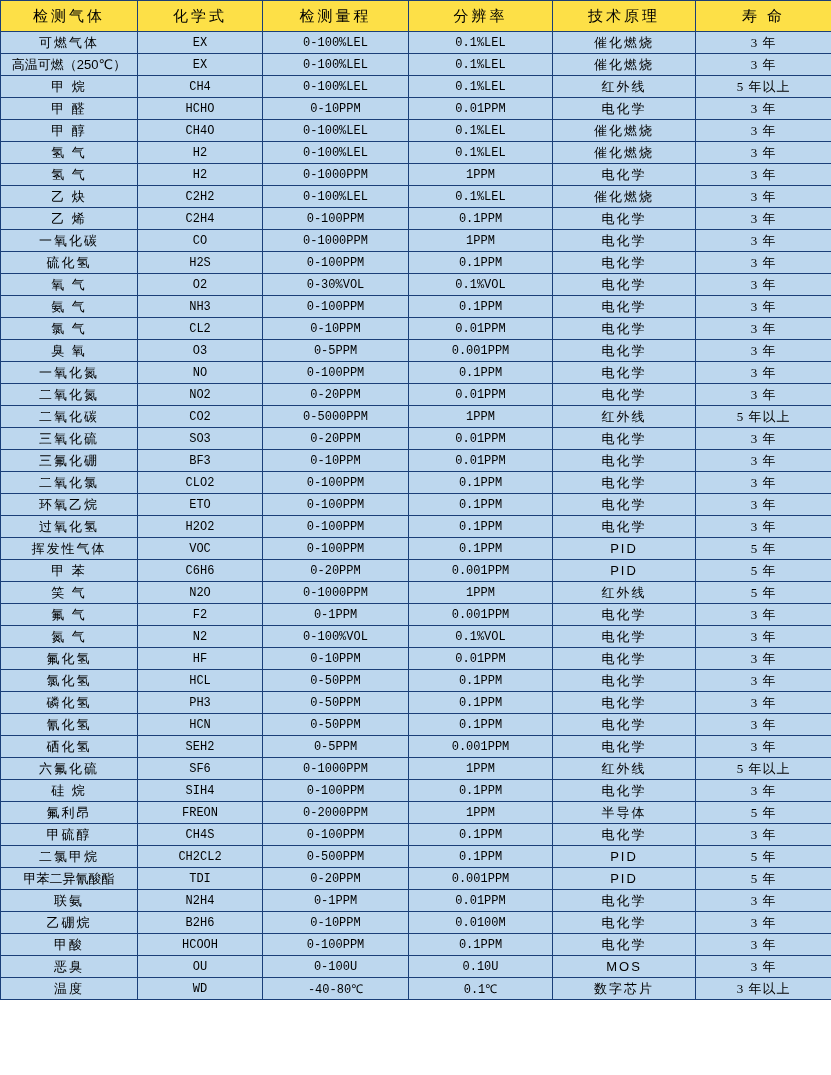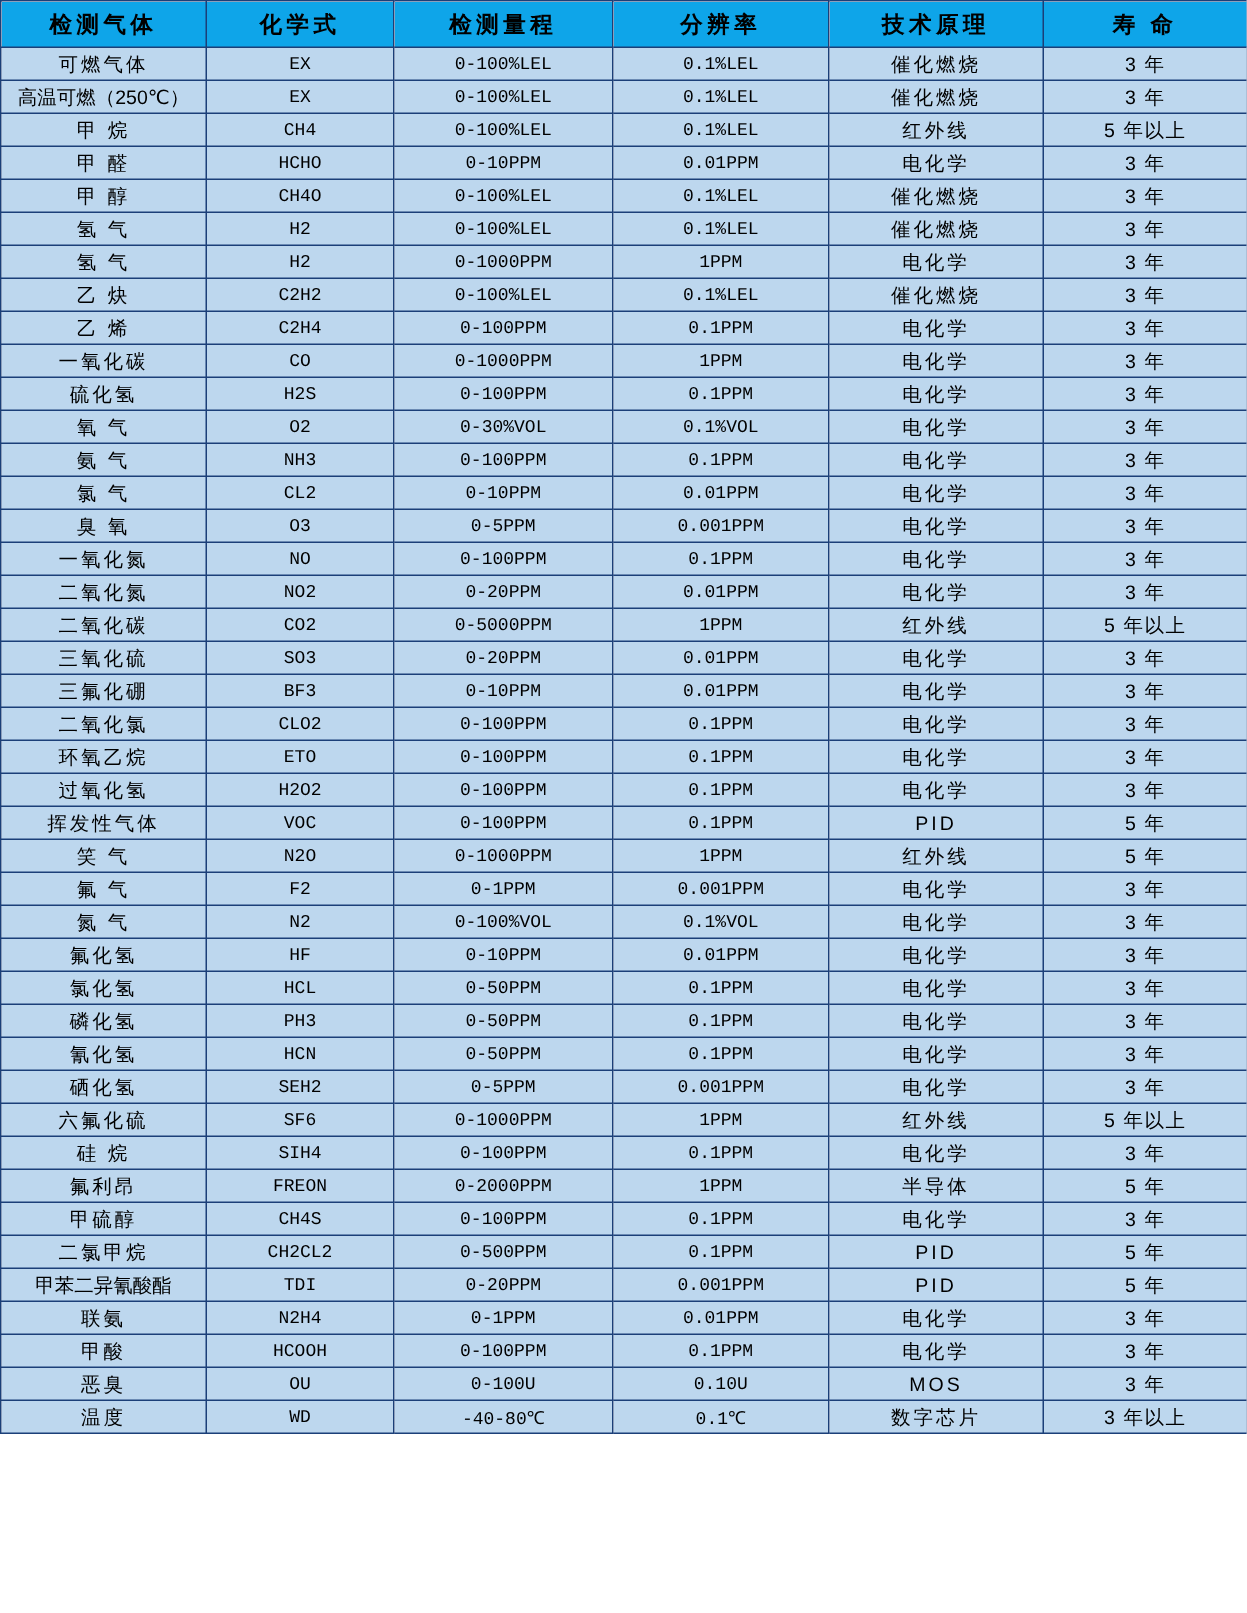--- a/index.html
+++ b/index.html
@@ -27,42 +27,43 @@
   table.gas-table td {
     border: 1px solid #1b3f78;
     text-align: center;
     vertical-align: middle;
     color: #000000;
     padding: 0;
     overflow: hidden;
     white-space: nowrap;
   }
   table.gas-table thead th {
-    background: #0ea5e9;
+    background: #fde047;
     height: 30px;
     font-size: 15px;
-    font-weight: bold;
+    font-weight: normal;
     letter-spacing: 3px;
   }
   table.gas-table tbody td {
     background: #bdd7ee;
     height: 21px;
     font-size: 13px;
     font-weight: normal;
   }
   table.gas-table tbody td.cn {
     letter-spacing: 2px;
   }
   table.gas-table tbody td.mono {
     font-family: "Liberation Mono", "DejaVu Sans Mono", monospace;
     font-size: 12px;
     letter-spacing: 0;
   }
   table.gas-table tbody td.life {
     letter-spacing: 1px;
+    font-family: Liberation Serif, serif;
   }
   table.gas-table tbody tr td.narrow {
     letter-spacing: 0px;
   }
 </style>
 </head>
 <body>
 
 <table class="gas-table">
   <colgroup>
@@ -270,20 +271,28 @@
       </tr>
       <tr>
         <td class="cn">挥发性气体</td>
         <td class="mono">VOC</td>
         <td class="mono">0-100PPM</td>
         <td class="mono">0.1PPM</td>
         <td class="cn">PID</td>
         <td class="life">5 年</td>
       </tr>
       <tr>
+        <td class="cn">甲 苯</td>
+        <td class="mono">C6H6</td>
+        <td class="mono">0-20PPM</td>
+        <td class="mono">0.001PPM</td>
+        <td class="cn">PID</td>
+        <td class="life">5 年</td>
+      </tr>
+      <tr>
         <td class="cn">笑 气</td>
         <td class="mono">N2O</td>
         <td class="mono">0-1000PPM</td>
         <td class="mono">1PPM</td>
         <td class="cn">红外线</td>
         <td class="life">5 年</td>
       </tr>
       <tr>
         <td class="cn">氟 气</td>
         <td class="mono">F2</td>
@@ -386,20 +395,28 @@
         <td class="mono">0-20PPM</td>
         <td class="mono">0.001PPM</td>
         <td class="cn">PID</td>
         <td class="life">5 年</td>
       </tr>
       <tr>
         <td class="cn">联氨</td>
         <td class="mono">N2H4</td>
         <td class="mono">0-1PPM</td>
         <td class="mono">0.01PPM</td>
+        <td class="cn">电化学</td>
+        <td class="life">3 年</td>
+      </tr>
+      <tr>
+        <td class="cn">乙硼烷</td>
+        <td class="mono">B2H6</td>
+        <td class="mono">0-10PPM</td>
+        <td class="mono">0.0100M</td>
         <td class="cn">电化学</td>
         <td class="life">3 年</td>
       </tr>
       <tr>
         <td class="cn">甲酸</td>
         <td class="mono">HCOOH</td>
         <td class="mono">0-100PPM</td>
         <td class="mono">0.1PPM</td>
         <td class="cn">电化学</td>
         <td class="life">3 年</td>

